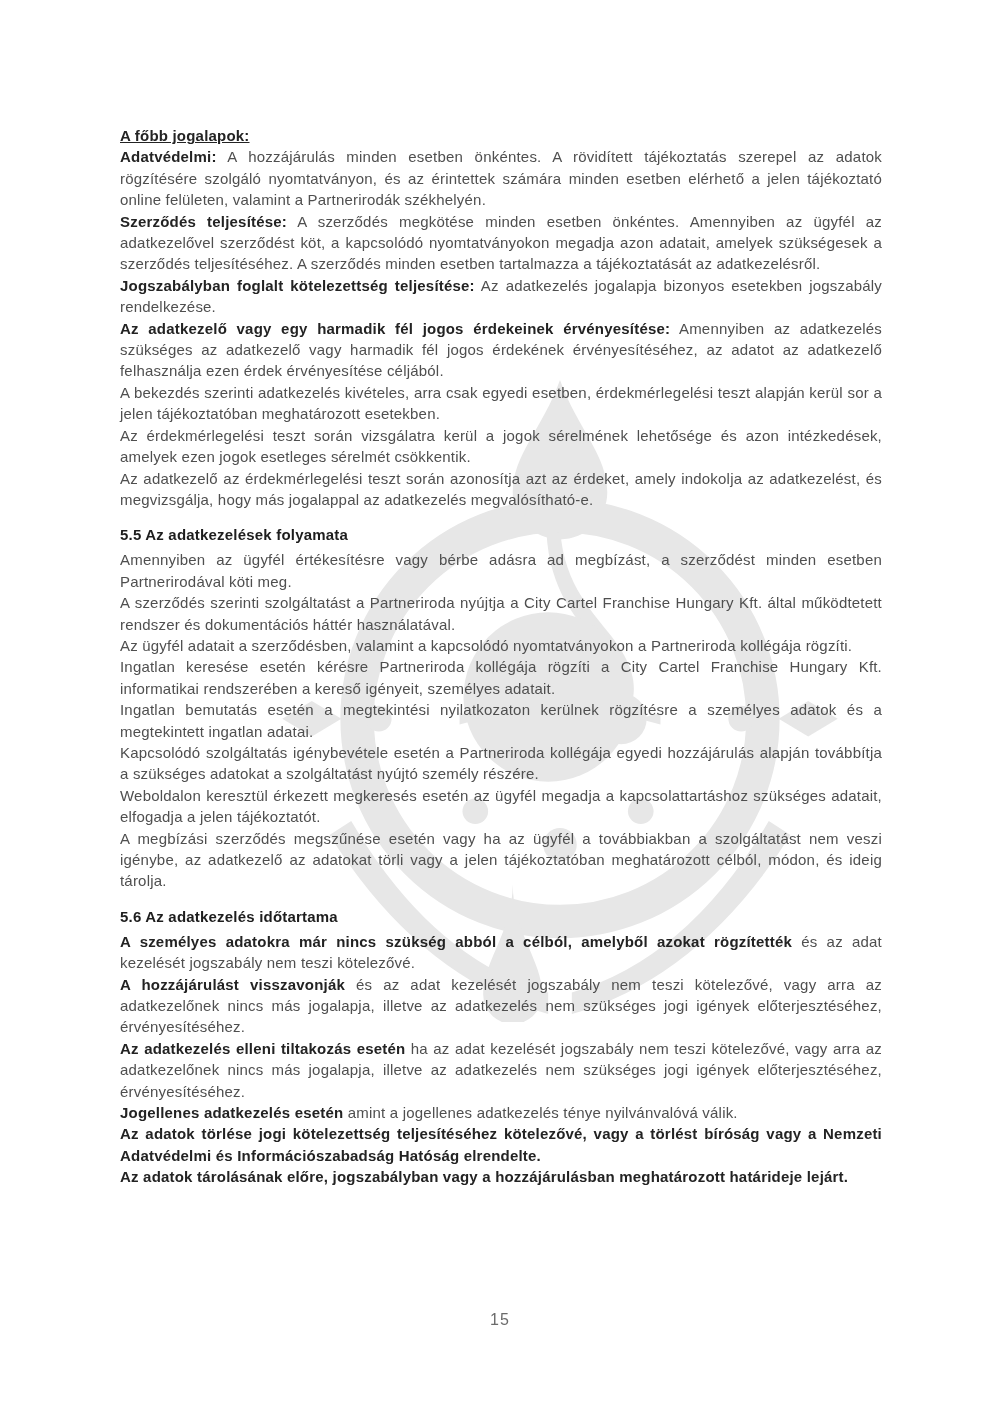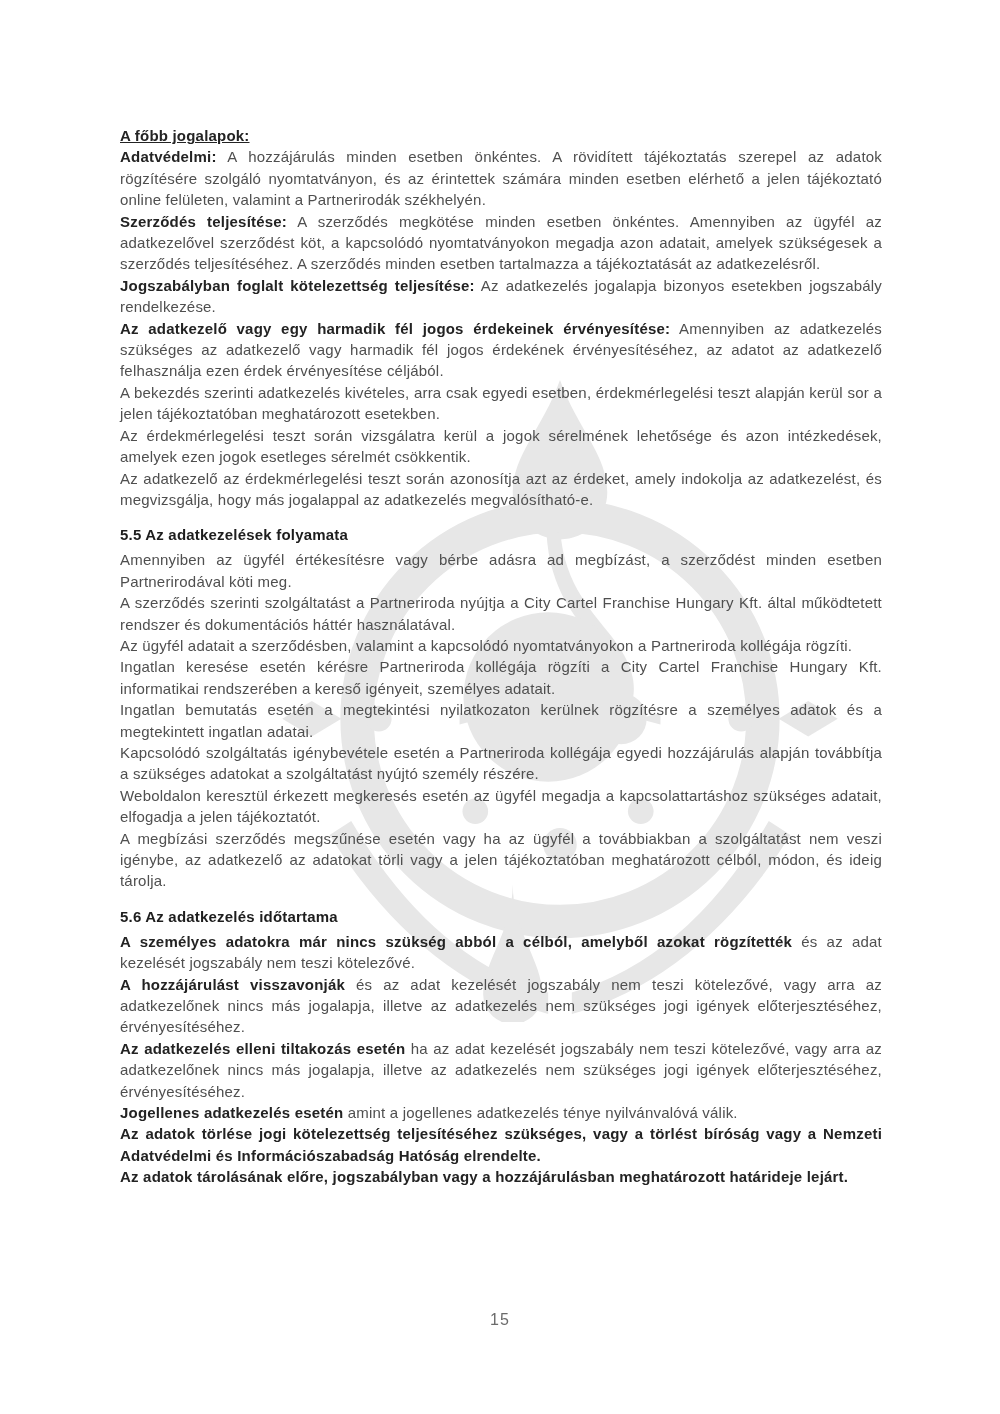--- a/index.html
+++ b/index.html
@@ -95,20 +95,20 @@
 
 
     <p><span class="lead">A személyes adatokra már nincs szükség abból a célból, amelyből azokat rögzítették</span><span> és az adat kezelését jogszabály nem teszi kötelezővé.</span></p>
 
     <p><span class="lead">A hozzájárulást visszavonják</span><span> és az adat kezelését jogszabály nem teszi kötelezővé, vagy arra az adatkezelőnek nincs más jogalapja, illetve az adatkezelés nem szükséges jogi igények előterjesztéséhez, érvényesítéséhez.</span></p>
 
     <p><span class="lead">Az adatkezelés elleni tiltakozás esetén</span><span> ha az adat kezelését jogszabály nem teszi kötelezővé, vagy arra az adatkezelőnek nincs más jogalapja, illetve az adatkezelés nem szükséges jogi igények előterjesztéséhez, érvényesítéséhez.</span></p>
 
     <p><span class="lead">Jogellenes adatkezelés esetén</span><span> amint a jogellenes adatkezelés ténye nyilvánvalóvá válik.</span></p>
 
-    <p class="bold-para">Az adatok törlése jogi kötelezettség teljesítéséhez szükséges, vagy a törlést bíróság vagy a Nemzeti Adatvédelmi és Információszabadság Hatóság elrendelte.</p>
+    <p class="bold-para">Az adatok törlése jogi kötelezettség teljesítéséhez kötelezővé, vagy a törlést bíróság vagy a Nemzeti Adatvédelmi és Információszabadság Hatóság elrendelte.</p>
     <p class="bold-para">Az adatok tárolásának előre, jogszabályban vagy a hozzájárulásban meghatározott határideje lejárt.</p>
 
   </div>
 
   <div class="page-number">15</div>
 
 </div>
 
 </body></html>

